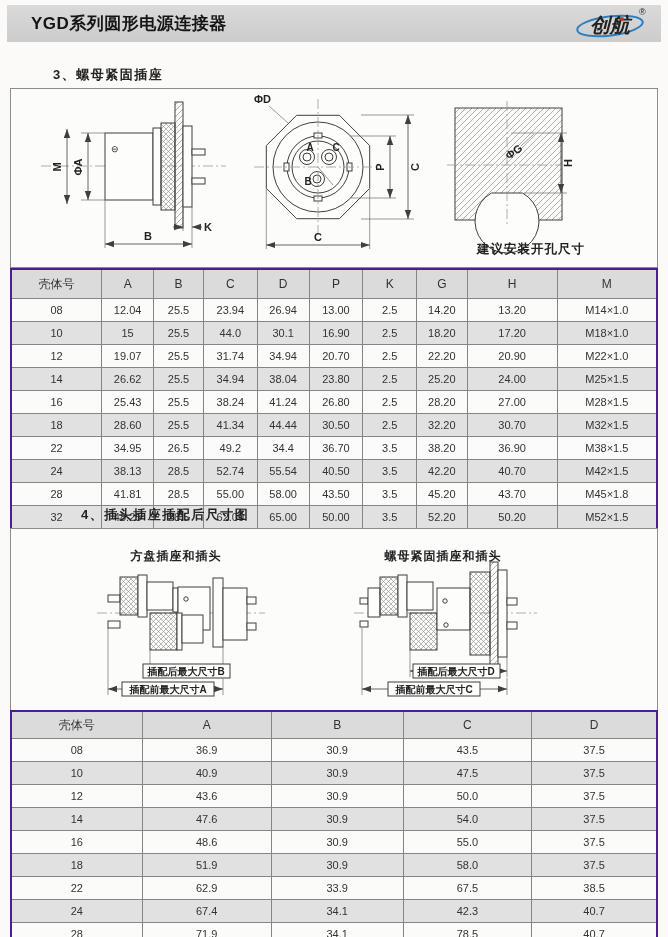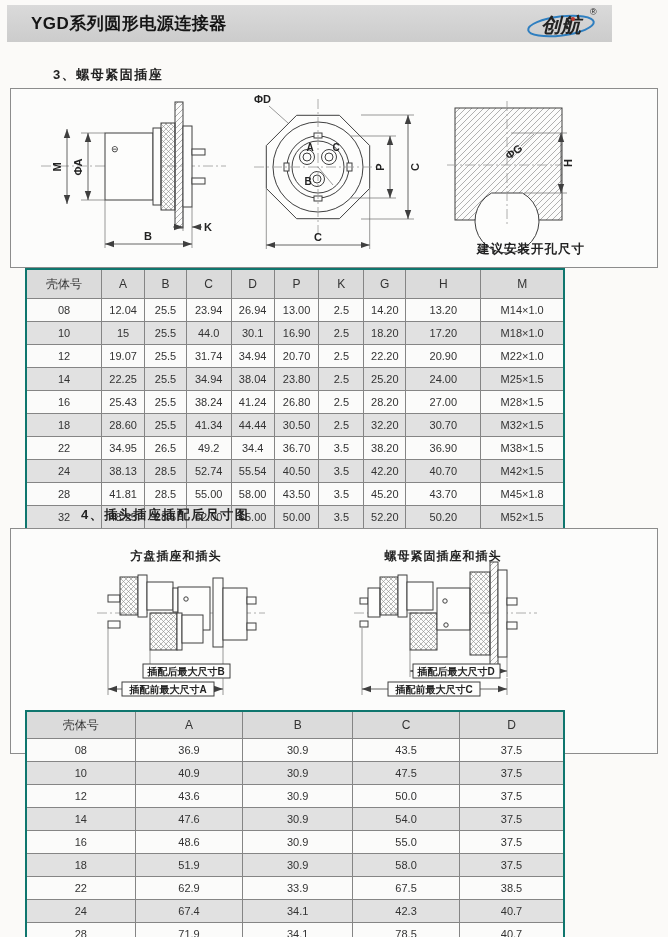--- a/index.html
+++ b/index.html
@@ -2,21 +2,21 @@
 <html><head>
 <meta charset="utf-8">
 <style>
   html,body { margin:0; padding:0; background:#e9e7e3; }
   .page {
     position:relative; width:668px; height:937px; margin:0 auto;
     background:#fbfaf8; overflow:hidden;
     font-family:"Liberation Sans", sans-serif; color:#2b2b2b;
   }
   .titlebar {
-    position:absolute; left:7px; top:5px; width:605px; height:37px;
+    position:absolute; left:7px; top:5px; width:654px; height:37px;
     background:linear-gradient(180deg,#dadada,#cccccc);
     display:flex; align-items:center;
   }
   .titlebar h1 {
     margin:0 0 0 24px; font-size:17px; font-weight:bold; color:#151515;
     letter-spacing:0.5px;
   }
   .logo { position:absolute; right:6px; top:0; width:86px; height:37px; }
   .sec-title {
     position:absolute; left:10px; font-size:13px; font-weight:600;
@@ -24,23 +24,23 @@
   }
   #sec3-title { top:66px; }
   #sec4-title { top:506px;padding-left:28px; }
   .panel {
     position:absolute; left:10px; width:648px; box-sizing:border-box;
     border:1px solid #8c8c8c; background:#fcfcfb;
   }
   #panel1 { top:88px; height:180px; }
   #panel2 { top:528px; height:226px; }
   table.dtable {
-    position:absolute; left:25px; width:540px;
+    position:absolute; left:10px; width:648px;
     border-collapse:collapse; table-layout:fixed;
-    background:#fbfbfa; border:2px solid #0f766e;
+    background:#fbfbfa; border:2px solid #4c1d95;
   }
   #table1 { top:268px; }
   #table2 { top:710px; }
   .dtable th, .dtable td {
     border:1px solid #858585; text-align:center; overflow:hidden;
     white-space:nowrap; font-weight:normal; color:#333;
   }
   .dtable th { background:#dbdbdb; font-size:12px; height:26px; }
   #table2 th { height:24px; }
   .dtable td { font-size:11px; height:20px; background:#fbfbfa; }
@@ -236,21 +236,21 @@
           <td>31.74</td>
           <td>34.94</td>
           <td>20.70</td>
           <td>2.5</td>
           <td>22.20</td>
           <td>20.90</td>
           <td>M22×1.0</td>
         </tr>
         <tr>
           <td>14</td>
-          <td>22.25</td>
+          <td>26.62</td>
           <td>25.5</td>
           <td>34.94</td>
           <td>38.04</td>
           <td>23.80</td>
           <td>2.5</td>
           <td>25.20</td>
           <td>24.00</td>
           <td>M25×1.5</td>
         </tr>
         <tr>

